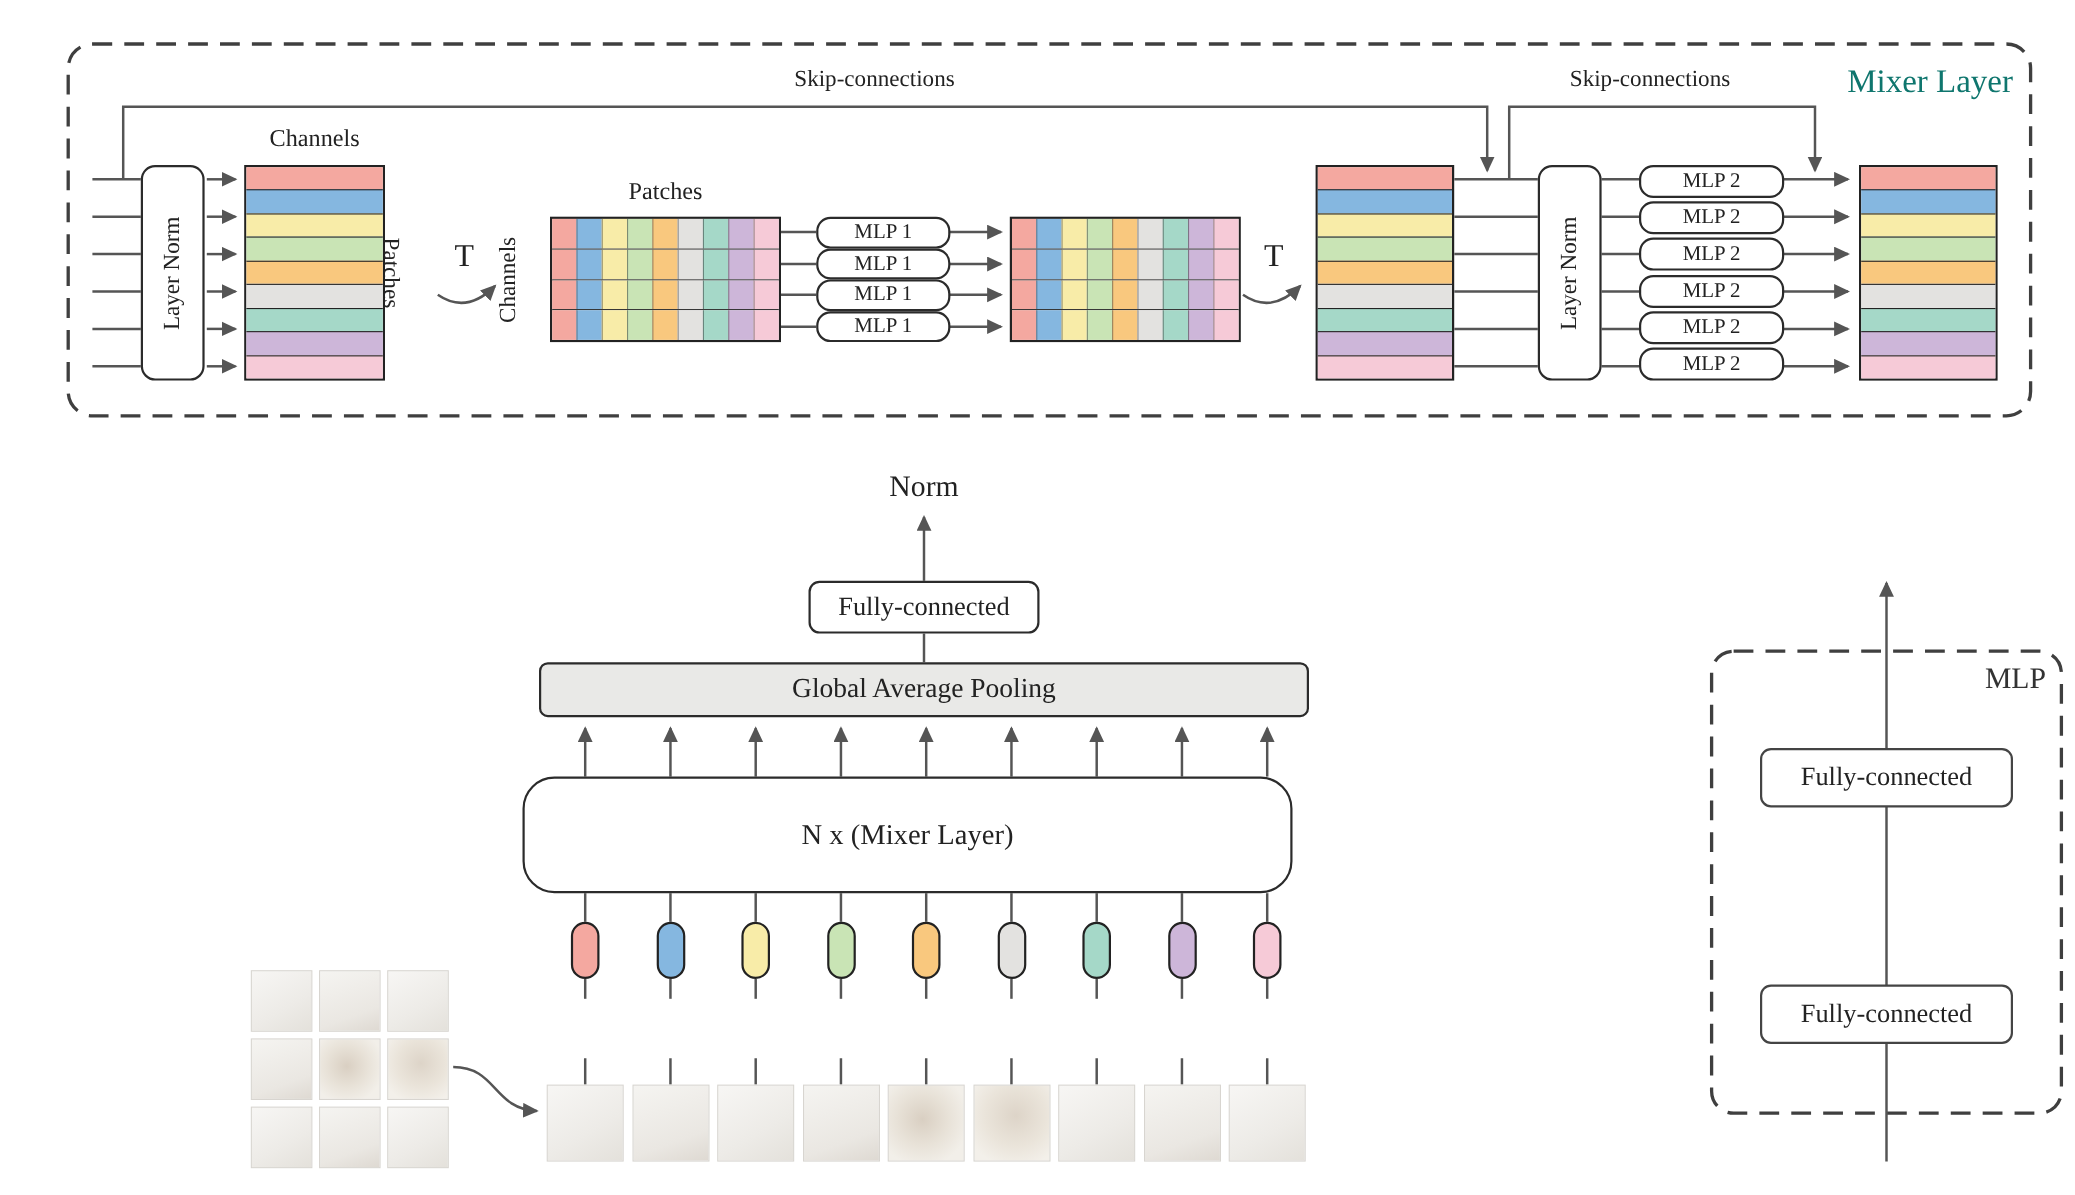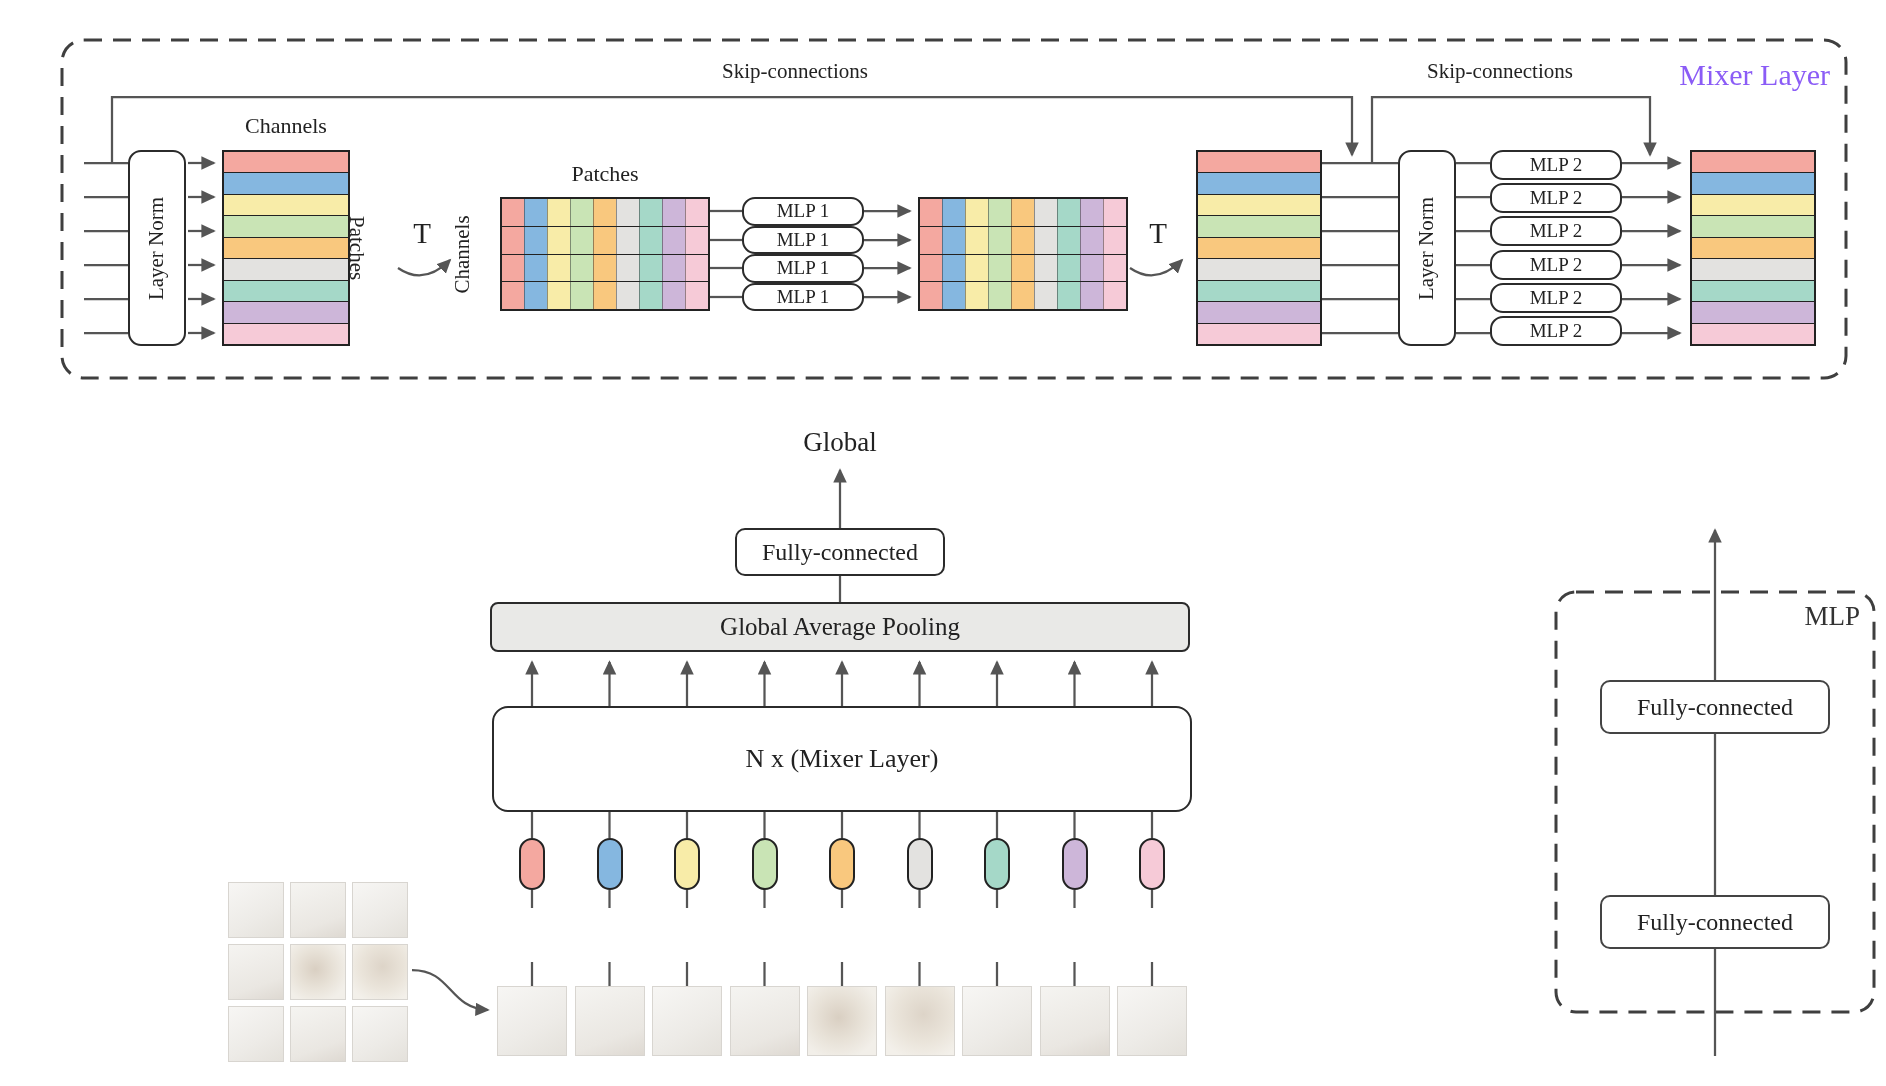--- a/index.html
+++ b/index.html
@@ -140,21 +140,21 @@
         <path d="M1074.5 812 L1074.5 838"></path>
         <path d="M1074.5 890 L1074.5 908"></path>
         <path d="M1074.5 962 L1074.5 986"></path>
         <path d="M1152 706 L1152 662" marker-end="url(#ah)"></path>
         <path d="M1152 812 L1152 838"></path>
         <path d="M1152 890 L1152 908"></path>
         <path d="M1152 962 L1152 986"></path>
       </g>
   </svg>
 
-  <div class="abs lbl" style="left:1620px; top:58px; width:210px; text-align:right; font-size:30px; color:#8b5cf6;">Mixer Layer</div>
+  <div class="abs lbl" style="left:1620px; top:58px; width:210px; text-align:right; font-size:30px; color:#0f766e;">Mixer Layer</div>
 
   <div class="abs lbl" style="left:680px; top:60px; width:230px; font-size:21px;">Skip-connections</div>
   <div class="abs lbl" style="left:1390px; top:60px; width:220px; font-size:21px;">Skip-connections</div>
 
   <div class="abs lnbox" style="left:128px; top:150px; width:58px; height:196px;">
     <span class="vtext">Layer Norm</span>
   </div>
 
   <div class="abs lbl" style="left:196px; top:114px; width:180px; font-size:22px;">Channels</div>
 
@@ -315,31 +315,31 @@
       <div class="trow" style="background: rgb(133, 183, 224);"></div>
       <div class="trow" style="background: rgb(248, 236, 168);"></div>
       <div class="trow" style="background: rgb(201, 228, 181);"></div>
       <div class="trow" style="background: rgb(249, 200, 126);"></div>
       <div class="trow" style="background: rgb(227, 226, 224);"></div>
       <div class="trow" style="background: rgb(165, 216, 200);"></div>
       <div class="trow" style="background: rgb(205, 182, 217);"></div>
       <div class="trow" style="background: rgb(246, 202, 215);"></div>
     </div>
 
-  <div class="abs lbl" style="left:770px; top:428px; width:140px; font-size:27px;">Global</div>
+  <div class="abs lbl" style="left:770px; top:428px; width:140px; font-size:27px;">Norm</div>
 
   <div class="abs box" style="left:735px; top:528px; width:210px; height:48px; font-size:24px;">
     <span>Fully-connected</span>
   </div>
 
   <div class="abs box" style="left: 490px; top: 602px; width: 700px; height: 50px; font-size: 25px; border-radius: 8px; background: rgb(233, 233, 231); align-items: center;">
     <span>Global Average Pooling</span>
   </div>
 
-  <div class="abs box" style="left:492px; top:706px; width:700px; height:106px; font-size:26px; border-radius:16px;">
+  <div class="abs box" style="left:475px; top:706px; width:700px; height:106px; font-size:26px; border-radius:29px;">
     <span>N x (Mixer Layer)</span>
   </div>
 
   <div class="abs pillrow" style="left:519px; top:838px; width:646px; height:52px;">
       <div class="pill" style="background: rgb(244, 168, 160);"></div>
       <div class="pill" style="background: rgb(133, 183, 224);"></div>
       <div class="pill" style="background: rgb(248, 236, 168);"></div>
       <div class="pill" style="background: rgb(201, 228, 181);"></div>
       <div class="pill" style="background: rgb(249, 200, 126);"></div>
       <div class="pill" style="background: rgb(227, 226, 224);"></div>

